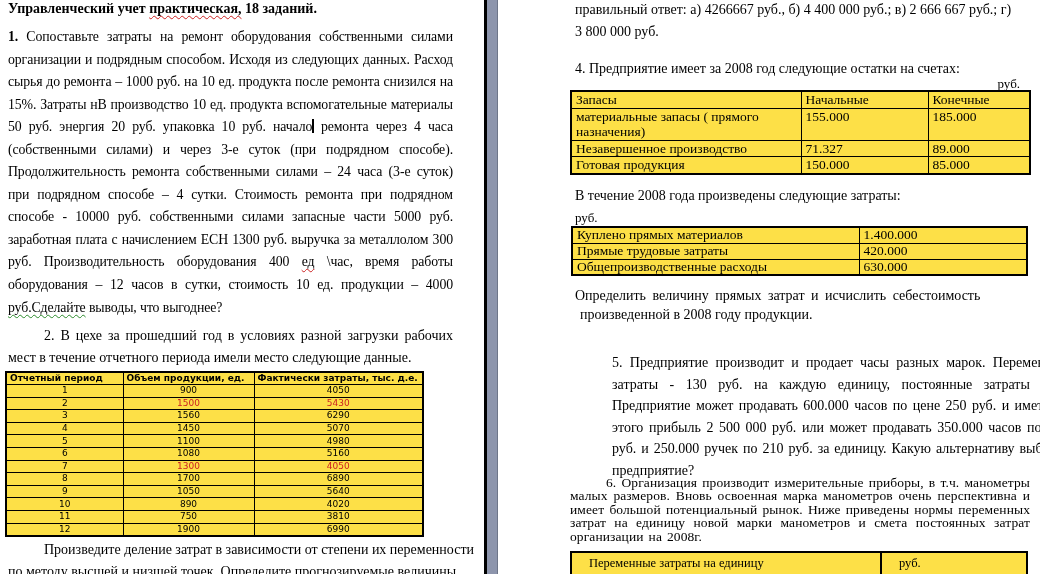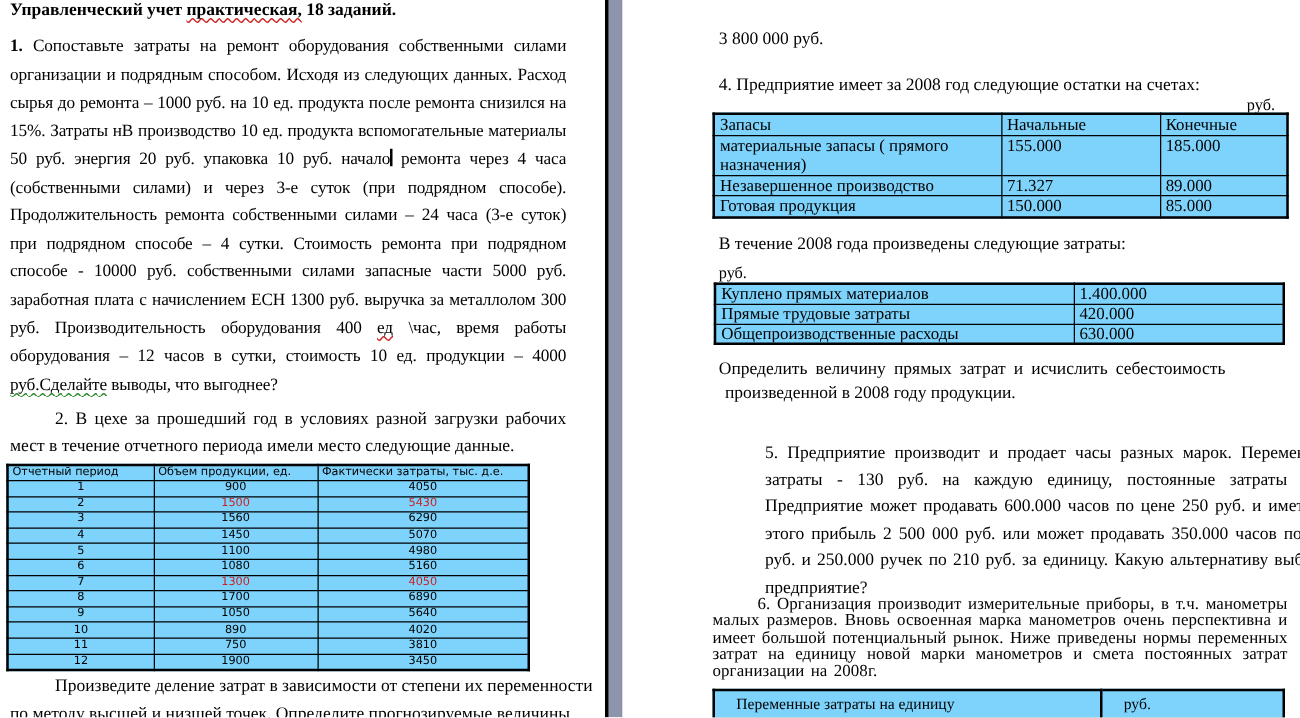--- a/index.html
+++ b/index.html
@@ -15,25 +15,25 @@
   .doc-title{left:8px;top:1px;font-size:14px;font-weight:bold;white-space:nowrap;}
   .task1{left:8px;top:26px;width:445px;font-size:13.8px;line-height:22.55px;text-align:justify;letter-spacing:-0.1px;}
   .task2{left:8px;top:325px;width:445px;font-size:14px;line-height:21.5px;text-align:justify;text-indent:36px;}
   .footer1{left:8px;top:542px;width:445px;font-size:14px;text-indent:36px;white-space:nowrap;text-align:right;}
   .footer2{left:8px;top:564px;width:460px;font-size:14px;white-space:nowrap;}
   .wavy-red{text-decoration:underline wavy #cc2222;text-decoration-skip-ink:none;text-underline-offset:2px;text-decoration-thickness:1px;}
   .wavy-green{text-decoration:underline wavy #2a8a2a;text-decoration-skip-ink:none;text-underline-offset:2px;text-decoration-thickness:1px;}
   .caret{display:inline-block;width:1.5px;height:14px;background:#000;vertical-align:-2px;}
   .bold{font-weight:bold;}
 
-  table{border-collapse:collapse;background:#7dd3fc;}
+  table{border-collapse:collapse;background:#fde047;}
   
   .tbl-left{left:5px;top:371px;width:417px;font-family:"DejaVu Sans", sans-serif;font-size:9px;table-layout:fixed;border:2px solid #000;}
   .tbl-left td{border:1px solid #000;height:11.6px;line-height:11px;padding:0 3px;text-align:center;overflow:hidden;}
-  .tbl-left tr.hdr td{font-weight:normal;text-align:left;height:11px;}
+  .tbl-left tr.hdr td{font-weight:bold;text-align:left;height:11px;}
   .red{color:#cc2222;}
 
   
   .tbl-r4{left:72px;top:90px;width:459px;font-size:13.5px;table-layout:fixed;border:2px solid #000;}
   .tbl-r4 td{border:1px solid #000;padding:0 4px;vertical-align:top;line-height:15.5px;overflow:hidden;}
   .tbl-costs{left:73px;top:226px;width:455px;font-size:13.5px;table-layout:fixed;border:2px solid #000;}
   .tbl-costs td{border:1px solid #000;padding:0 4px;height:14.8px;line-height:14.5px;overflow:hidden;}
   .tbl-6{left:72px;top:551px;width:456px;font-size:12.5px;table-layout:fixed;border:2px solid #000;}
   .tbl-6 td{border:2px solid #000;padding:1px 17px;height:19px;line-height:15px;overflow:hidden;}
 
@@ -128,35 +128,36 @@
             <td>4020</td>
           </tr>
       <tr>
             <td>11</td>
             <td>750</td>
             <td>3810</td>
           </tr>
       <tr>
             <td>12</td>
             <td>1900</td>
-            <td>3450</td>
+            <td>6990</td>
           </tr>
     </tbody>
       </table>
 
     <div class="abs footer1">Произведите деление затрат в зависимости от степени их переменности</div>
     <div class="abs footer2">по методу высшей и низшей точек. Определите прогнозируемые величины</div>
   </div>
 
   <div class="divider-black"></div>
   <div class="divider-band"></div>
   <div class="divider-edge"></div>
 
   <div class="page page-right">
 
+    <div class="abs r-answers1">правильный ответ: а) 4266667 руб., б) 4 400 000 руб.; в) 2 666 667 руб.; г)</div>
     <div class="abs r-answers2">3 800 000 руб.</div>
 
     <div class="abs r-task4">4. Предприятие имеет за 2008 год следующие остатки на счетах:</div>
     <div class="abs r-rub1">руб.</div>
 
     <table class="abs tbl-r4">
       <colgroup>
           <col style="width:230px">
           <col style="width:127px">
           <col style="width:102px">

